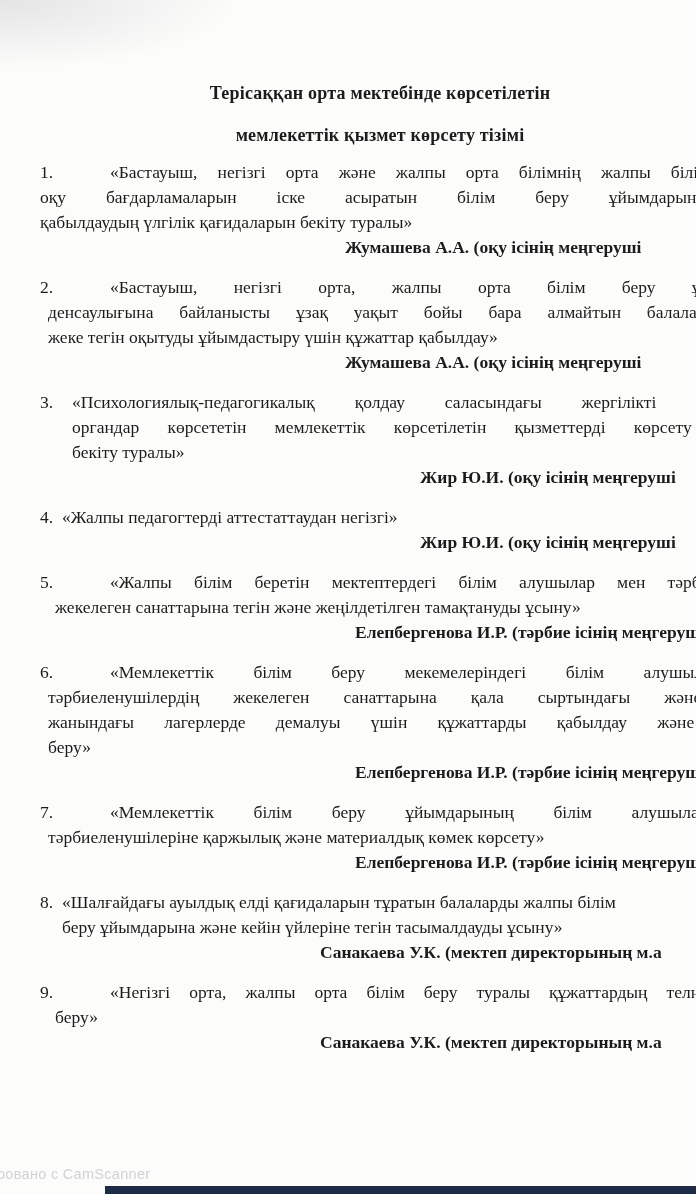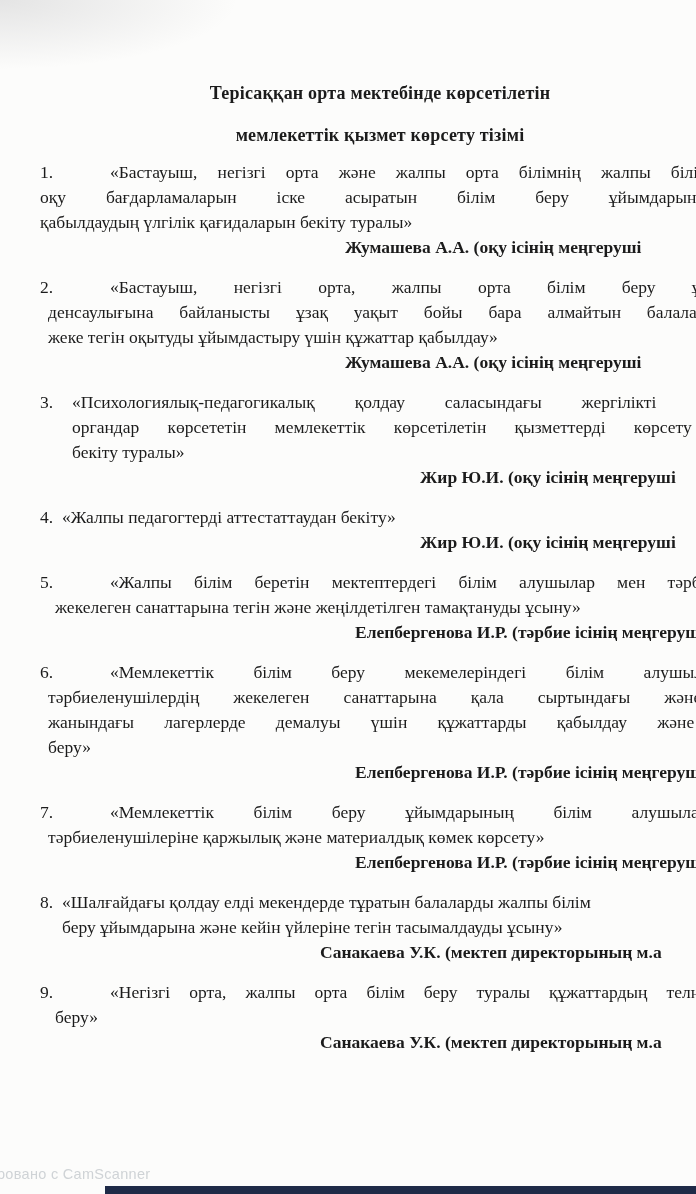--- a/index.html
+++ b/index.html
@@ -93,21 +93,21 @@
   </div>
 
   <div class="item">
     <div class="line jl"><span class="num w32">3.</span><span>«Психологиялық-педагогикалық қолдау саласындағы жергілікті атқарушы</span></div>
     <div class="line jl" style="margin-left:32px;width:698px">органдар көрсететін мемлекеттік көрсетілетін қызметтерді көрсету тәртібі</div>
     <div class="line" style="margin-left:32px">бекіту туралы»</div>
     <div class="sig" style="margin-left:380px">Жир Ю.И. (оқу ісінің меңгеруші</div>
   </div>
 
   <div class="item">
-    <div class="line"><span class="num w22">4.</span><span>«Жалпы педагогтерді аттестаттаудан бекіту»</span></div>
+    <div class="line"><span class="num w22">4.</span><span>«Жалпы педагогтерді аттестаттаудан негізгі»</span></div>
     <div class="sig" style="margin-left:380px">Жир Ю.И. (оқу ісінің меңгеруші</div>
   </div>
 
   <div class="item">
     <div class="line jl"><span class="num w70">5.</span><span>«Жалпы білім беретін мектептердегі білім алушылар мен тәрбиешілерд</span></div>
     <div class="line" style="margin-left:15px">жекелеген санаттарына тегін және жеңілдетілген тамақтануды ұсыну»</div>
     <div class="sig" style="margin-left:315px">Елепбергенова И.Р. (тәрбие ісінің меңгеруші</div>
   </div>
 
   <div class="item">
@@ -118,21 +118,21 @@
     <div class="sig" style="margin-left:315px">Елепбергенова И.Р. (тәрбие ісінің меңгеруші</div>
   </div>
 
   <div class="item">
     <div class="line jl"><span class="num w70">7.</span><span>«Мемлекеттік білім беру ұйымдарының білім алушылары м</span></div>
     <div class="line" style="margin-left:8px">тәрбиеленушілеріне қаржылық және материалдық көмек көрсету»</div>
     <div class="sig" style="margin-left:315px">Елепбергенова И.Р. (тәрбие ісінің меңгеруші</div>
   </div>
 
   <div class="item">
-    <div class="line"><span class="num w22">8.</span><span>«Шалғайдағы қолдау елді мекендерде тұратын балаларды жалпы білім</span></div>
+    <div class="line"><span class="num w22">8.</span><span>«Шалғайдағы ауылдық елді қағидаларын тұратын балаларды жалпы білім</span></div>
     <div class="line" style="margin-left:22px">беру ұйымдарына және кейін үйлеріне тегін тасымалдауды ұсыну»</div>
     <div class="sig" style="margin-left:280px">Санакаева У.К. (мектеп директорының м.а</div>
   </div>
 
   <div class="item">
     <div class="line jl"><span class="num w70">9.</span><span>«Негізгі орта, жалпы орта білім беру туралы құжаттардың телнұсқалары</span></div>
     <div class="line" style="margin-left:15px">беру»</div>
     <div class="sig" style="margin-left:280px">Санакаева У.К. (мектеп директорының м.а</div>
   </div>
 

